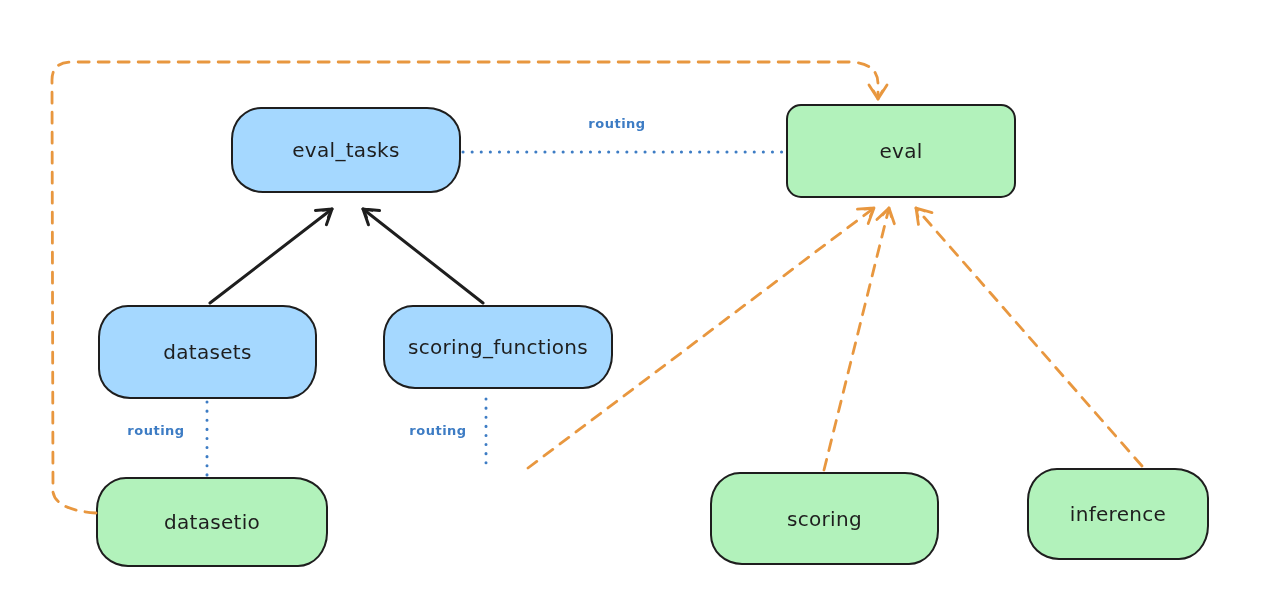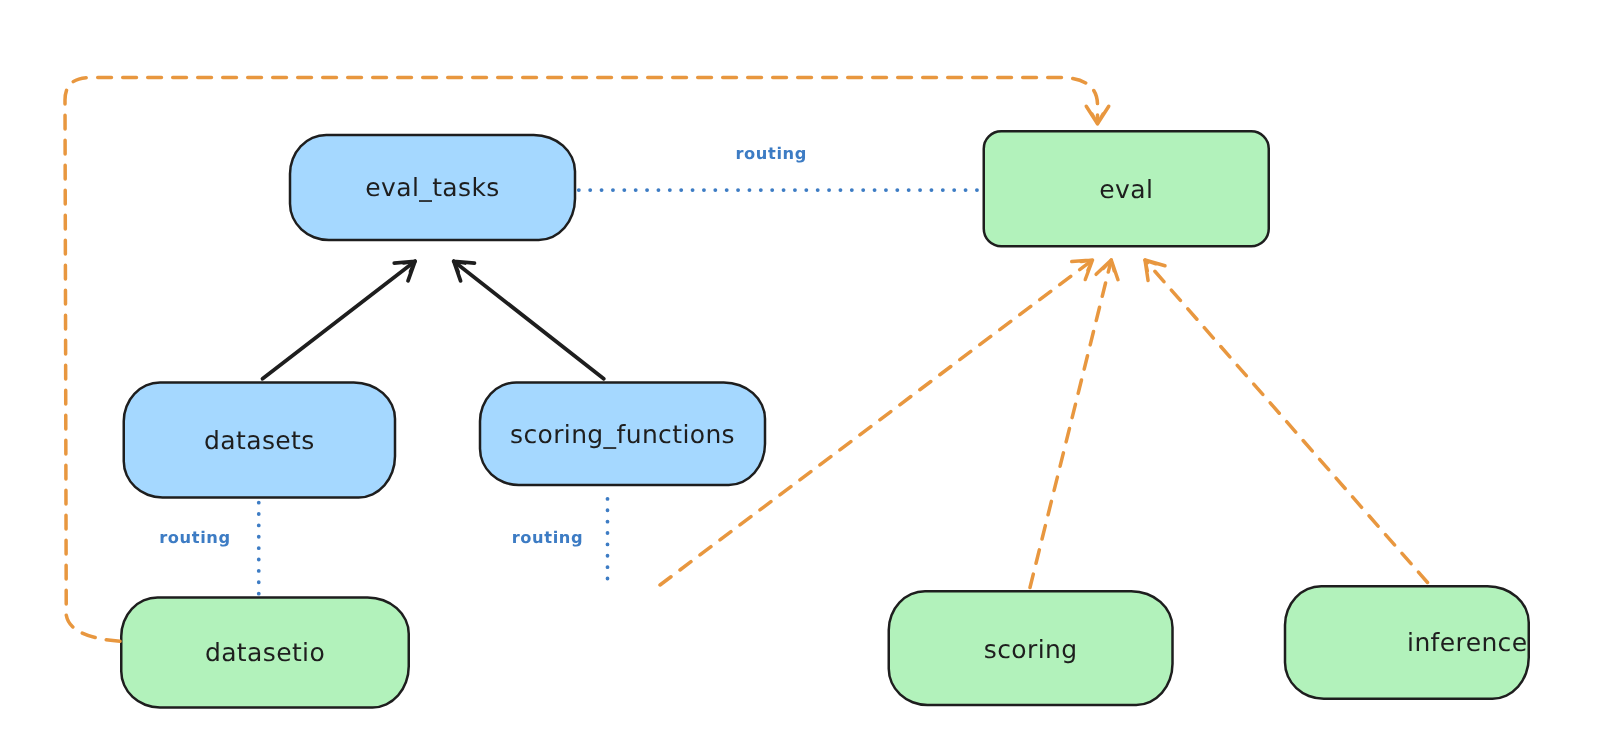--- a/index.html
+++ b/index.html
@@ -92,21 +92,21 @@
 
   <div class="node" style="left: 96px; top: 477px; width: 232px; height: 90px; background-color: rgb(178, 242, 187);">
     <span>datasetio</span>
   </div>
 
 
   <div class="node" style="left: 710px; top: 472px; width: 229px; height: 93px; background-color: rgb(178, 242, 187);">
     <span>scoring</span>
   </div>
 
-  <div class="node" style="left: 1027px; top: 468px; width: 197px; height: 92px; background-color: rgb(178, 242, 187); justify-content: flex-end;">
+  <div class="node" style="left: 1027px; top: 468px; width: 182px; height: 92px; background-color: rgb(178, 242, 187);">
     <span>inference</span>
   </div>
 
   <div class="edge-label" style="left: 567px; top: 116px; color: rgb(61, 124, 196);">routing</div>
 
   <div class="edge-label" style="left: 106px; top: 423px; color: rgb(61, 124, 196);">routing</div>
 
   <div class="edge-label" style="left: 388px; top: 423px; color: rgb(61, 124, 196);">routing</div>
 
 </div>

